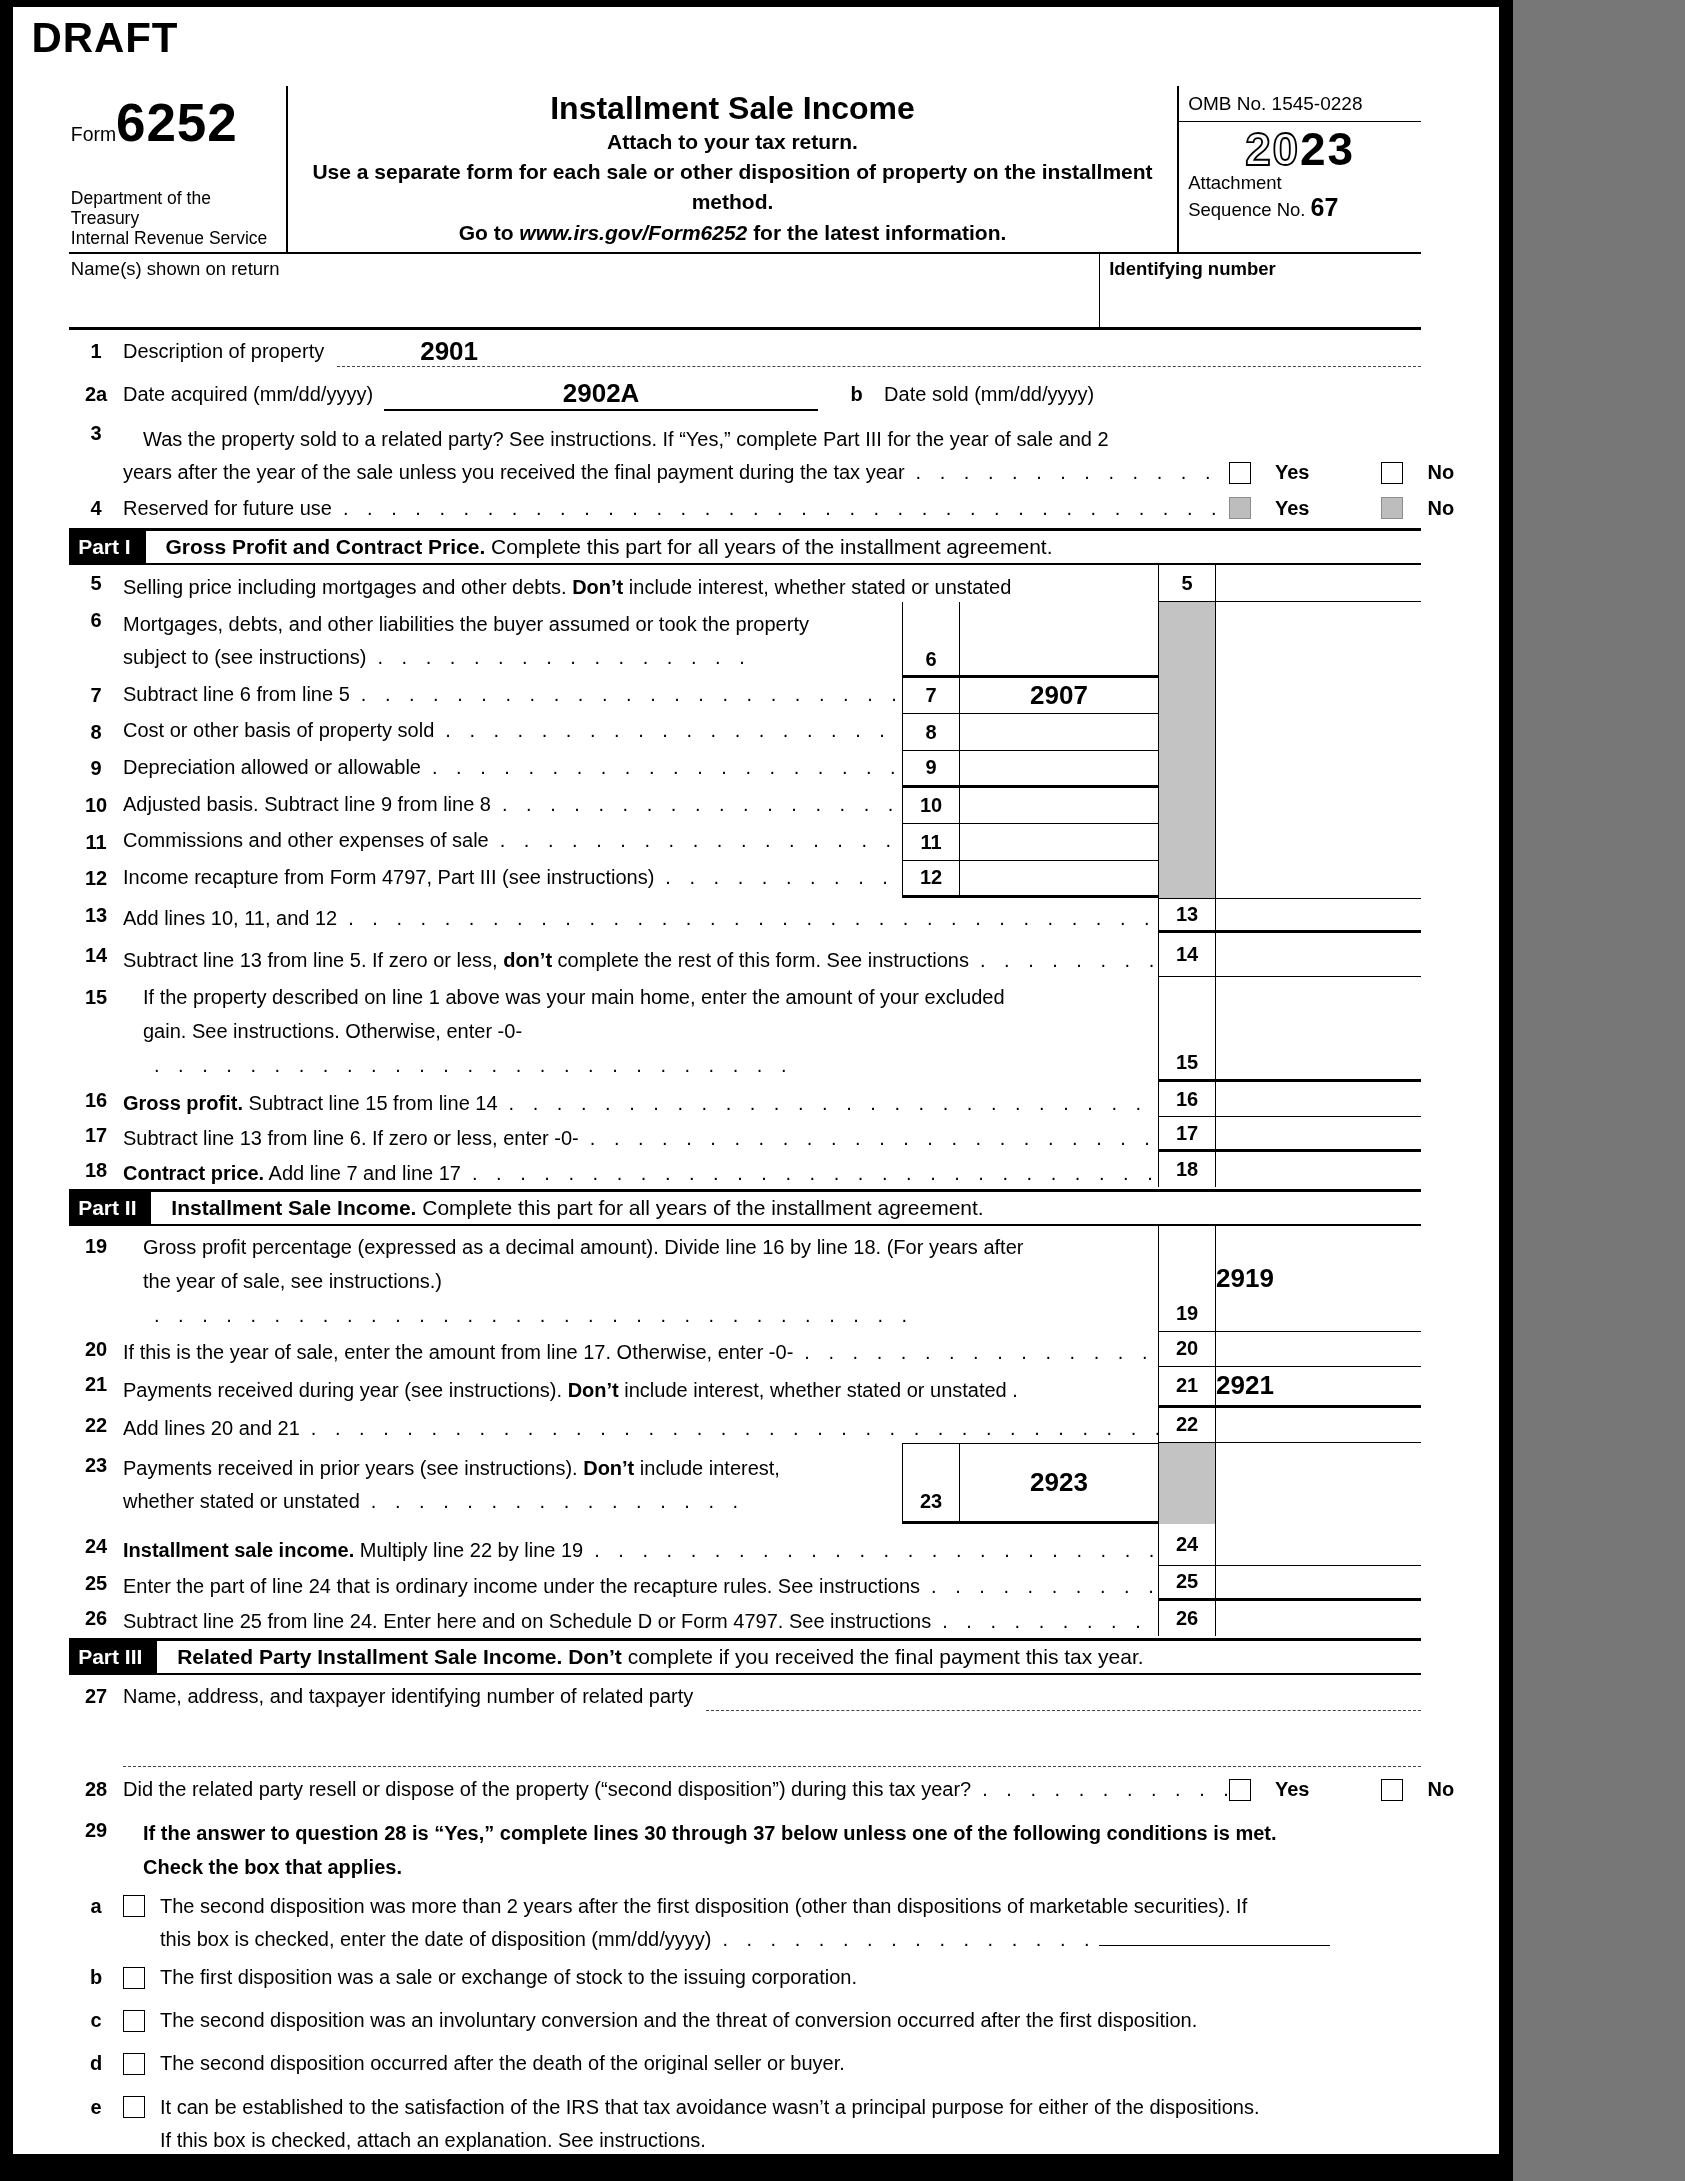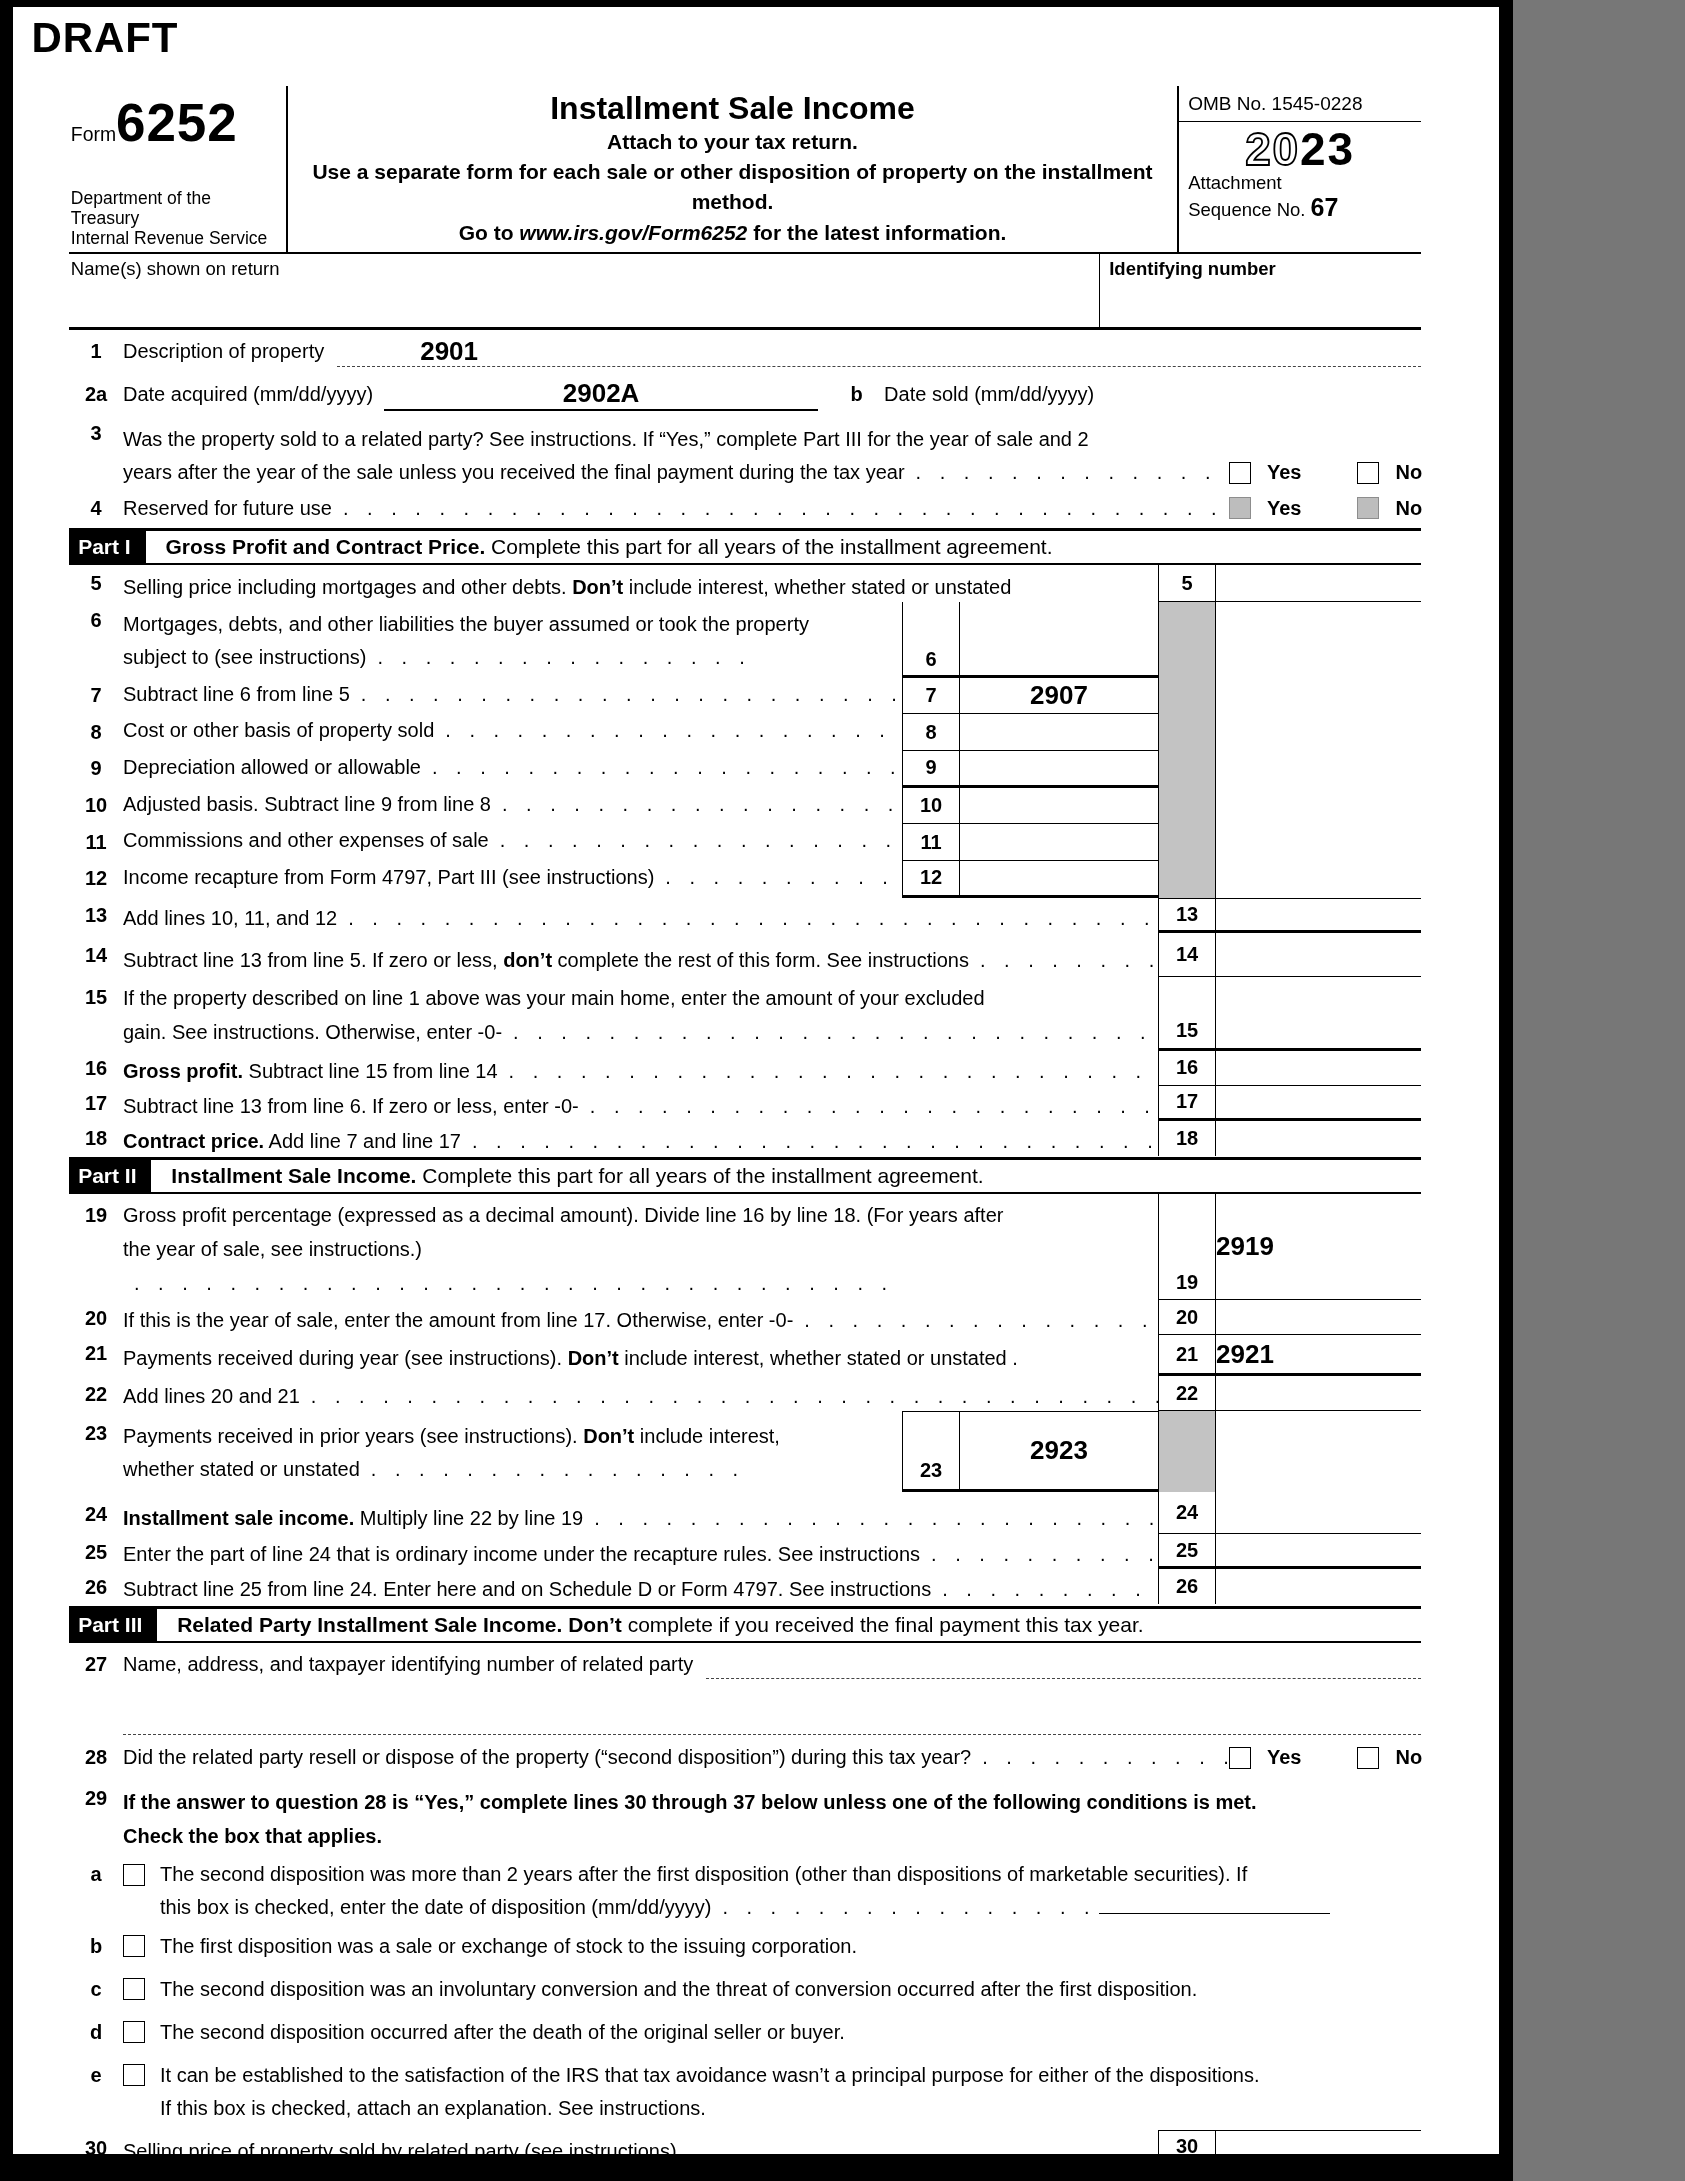--- a/index.html
+++ b/index.html
@@ -32,37 +32,37 @@
   .attachment .seq { font-size: 25px; font-weight: bold; }
   .name-row { display:flex; border-top: 2.3px solid #000; border-bottom: 3.2px solid #000; height: 78px; }
   .name-cell { flex: 1; font-size: 18.5px; padding: 3.7px 0 0 1.8px; }
   .id-cell { width: 322px; border-left: 1.8px solid #000; font-size: 18.5px; font-weight: bold; padding: 3.7px 0 0 9.2px; }
 
   
   .row { display: flex; align-items: center; min-height: 35px; font-size: 20px; }
   .ln { width: 54px; font-weight: bold; text-align: center; flex: none; align-self: flex-start; padding-top: 6.5px;}
   .row.vcenter .ln { align-self: center; padding-top: 0; }
   .txt { flex: 1; display:flex; align-items: center; min-width: 0; padding-top: 6.5px;}
-  .txt2 { flex: 1; min-width: 0; padding-top: 6.5px; line-height: 34px; }
+  .txt2 { flex: 1; min-width: 0; padding-top: 6.5px; line-height: 34px; margin-left: 20px; }
   .b { font-weight: bold; }
   .leader { flex: 1; overflow: hidden; white-space: nowrap; min-width: 13px; }
   .leader::after { content: ".  .  .  .  .  .  .  .  .  .  .  .  .  .  .  .  .  .  .  .  .  .  .  .  .  .  .  .  .  .  .  .  .  .  .  .  .  .  .  .  .  .  .  .  .  .  .  .  .  ."; word-spacing: 13px; padding-left: 11px; }
   .lleader { overflow: hidden; white-space: nowrap; display:inline-block; vertical-align: bottom; }
   .nbox { width: 58px; flex: none; border-left: 1.8px solid #000; border-right: 1.8px solid #000; align-self: stretch;
           font-weight: bold; text-align:center; display:flex; align-items:center; justify-content:center; }
   .amt { width: 205px; flex: none; align-self: stretch; display:flex; align-items:center; justify-content:flex-start;
          font-weight: bold; font-size: 26px; }
   .gray { background: #c3c3c3; }
   .bt-thin { border-top: 1.4px solid #000; }
   .bb-thin { border-bottom: 1.4px solid #000; } .bb-thick { border-bottom: 3.2px solid #000; }
   .ibox { width: 58px; flex:none; border-left: 1.8px solid #000; border-right: 1.8px solid #000; align-self: stretch;
           font-weight: bold; text-align:center; display:flex; align-items:center; justify-content:center; }
   .iamt { width: 198px; flex:none; align-self: stretch; display:flex; align-items:center; justify-content:center; font-weight:bold; font-size:26px; }
   .underline { border-bottom: 2.3px solid #000; text-align:center; font-weight:bold; font-size:26px; }
-  .cbgroup { width: 192px; flex: none; display: flex; align-items: center; gap: 16px; font-weight: bold; }
+  .cbgroup { width: 192px; flex: none; display: flex; align-items: center; gap: 24px; font-weight: bold; }
   .cb { width: 22px; height: 22px; border: 1.8px solid #000; background:#fff; flex:none; display:inline-block; }
   .cb.shaded { background: #bdbdbd; border-color: #8d8d8d; }
   .cbspacer { width: 24px; flex:none;}
 
   
   .partbar { display:flex; align-items: stretch; border-top: 3.7px solid #000; border-bottom: 2.3px solid #000; min-height: 37px; font-size: 21px; margin-top: 1.8px;}
   .badge { background:#000; color:#fff; font-weight:bold; padding: 2.8px 14.8px 2.8px 9.2px; display:flex; align-items:center; }
   .ptitle { padding-left: 20px; display:flex; align-items:center; }
 
   

